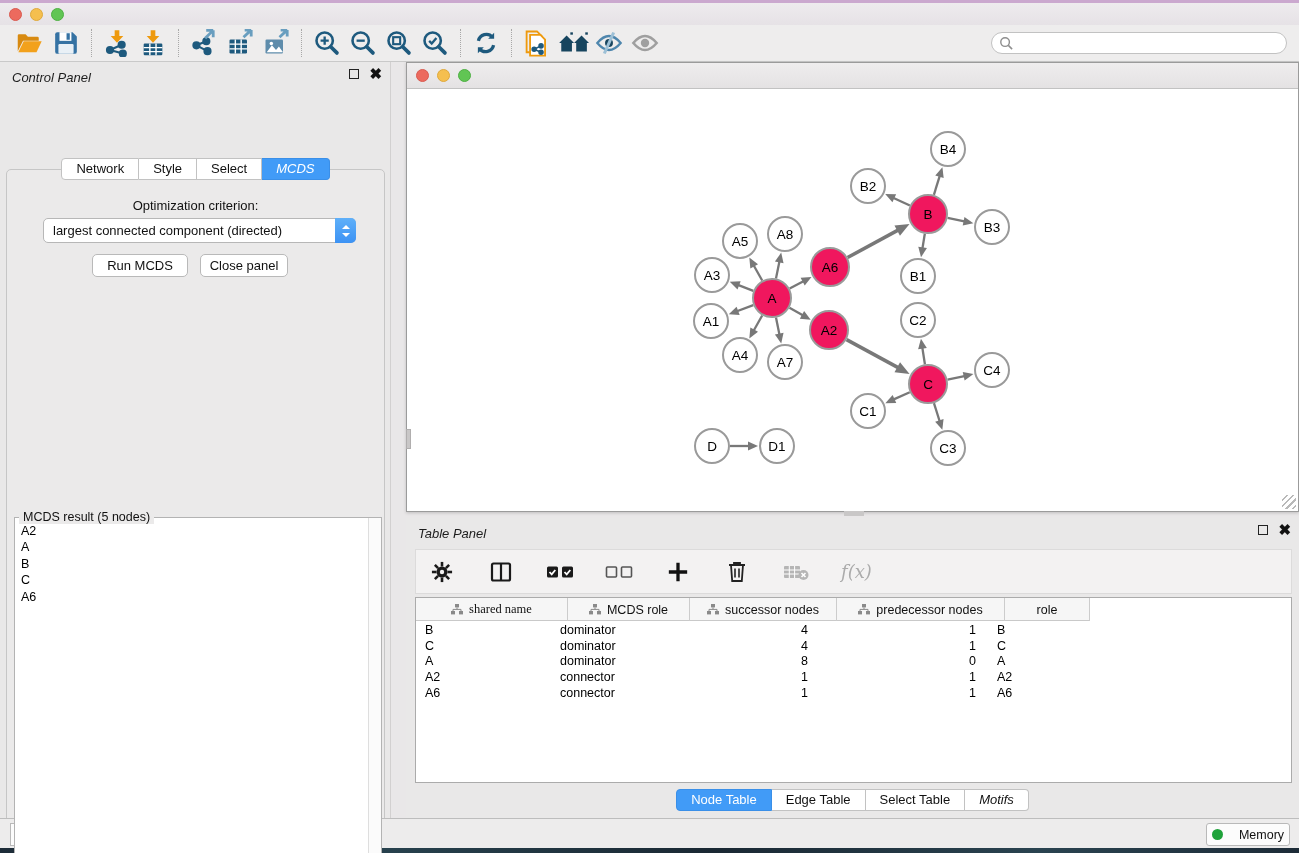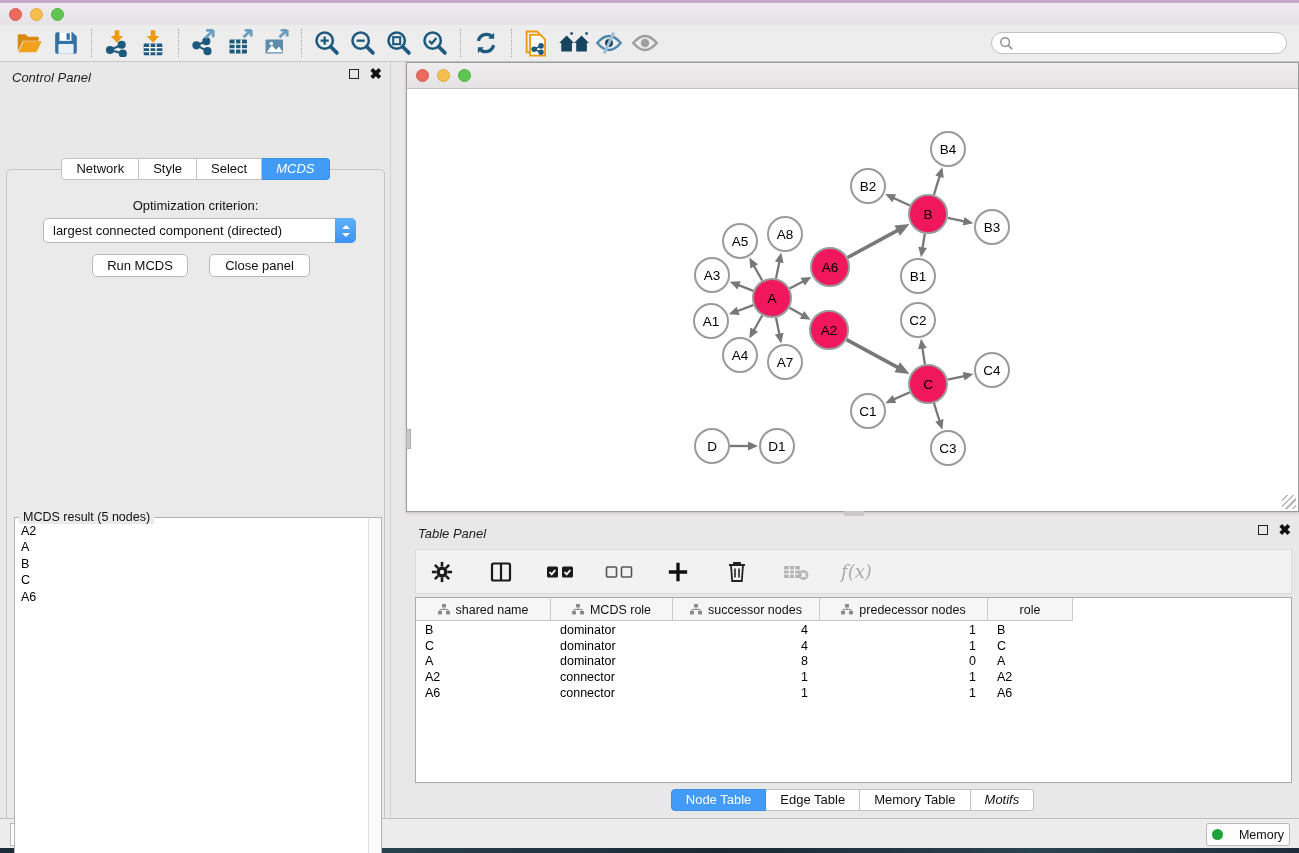--- a/index.html
+++ b/index.html
@@ -38,21 +38,21 @@
 
   #opt-label { position:absolute; left:0; top:136px; width:391px; text-align:center; font-size:13px; color:#111; z-index:2;}
   #criterion { position:absolute; left:43px; top:156px; width:313px; height:25px; background:#fff; border:1px solid #b7b7b7; border-radius:5px; display:flex; align-items:center; z-index:2; }
   #criterion .sel-text { font-size:13px; color:#111; padding-left:9px; flex:1; white-space:nowrap; overflow:hidden;}
   #criterion .stepper { width:21px; height:25px; margin:-1px -1px -1px 0; background:linear-gradient(#5fb0f9,#3c92f4); border-radius:0 5px 5px 0; display:flex; flex-direction:column; align-items:center; justify-content:center; }
   .chev { width:0; height:0; border-left:4px solid transparent; border-right:4px solid transparent; }
   .chev.up { border-bottom:4.5px solid #fff; margin-bottom:2px;}
   .chev.down { border-top:4.5px solid #fff; margin-top:2px;}
   .aqua-btn { position:absolute; height:23px; background:#fff; border:1px solid #b9b9b9; border-radius:5px; font-size:13px; color:#111; display:flex; align-items:center; justify-content:center; z-index:2; }
   #btn-run { left:92px; top:192px; width:96px; }
-  #btn-close { left:209px; top:192px; width:101px; }
+  #btn-close { left:200px; top:192px; width:88px; }
 
   #mcds-box { position:absolute; left:14px; top:455px; width:368px; height:340px; background:#fff; border:1px solid #b3b3b3; z-index:2; }
   #mcds-legend { position:absolute; left:4px; top:-8px; background:#ebeaea; padding:0 4px; font-size:12.5px; color:#111; }
   #mcds-list { position:absolute; left:0; top:5px; right:14px; bottom:0; overflow:hidden; }
   #mcds-list .mitem { font-size:12.5px; color:#000; line-height:16.4px; padding-left:6px; }
   #mcds-scroll { position:absolute; right:0; top:0; width:13px; height:100%; background:#fbfbfb; border-left:1px solid #dedede; }
 
   
   #net-window { position:absolute; left:406px; top:62px; width:893px; height:450px; background:#fff; border:1px solid #9b9b9b; box-shadow:0 1px 3px rgba(0,0,0,.18); }
   #net-titlebar { position:relative; height:26px; background:linear-gradient(#efedee,#e4e2e3); border-bottom:1px solid #c2c2c2; display:flex; align-items:center; }
@@ -461,21 +461,21 @@
             </g>
             <circle cx="20.5" cy="12" r="5" fill="#b5b5b5"></circle>
             <path d="M18.5 10l4 4M22.5 10l-4 4" stroke="#fff" stroke-width="1.6"></path>
           </svg>
       </span>
       <span id="fx-label">f(x)</span>
     </div>
 
     <div id="node-table">
       <div id="nt-header">
-          <div class="hcell" style="width: 135px;">
+          <div class="hcell" style="width: 152px; font-family: Liberation Serif, serif;">
             <span class="hicon">
               <svg width="12" height="11" viewBox="0 0 12 11">
                 <g fill="#8a8a8a">
                   <rect x="4" y="0" width="4" height="3.4"></rect>
                   <rect x="0" y="7" width="4" height="3.4"></rect>
                   <rect x="8" y="7" width="4" height="3.4"></rect>
                 </g>
                 <path d="M6 3.4v2M2 7V5.4h8V7" stroke="#8a8a8a" fill="none"></path>
               </svg>
             </span>
@@ -559,21 +559,21 @@
             <div class="tcell right" style="width: 147px;">1</div>
             <div class="tcell right" style="width: 168px;">1</div>
             <div class="tcell left" style="width: 85px;">A6</div>
           </div>
         </div>
     </div>
 
     <div id="bottom-tabs">
         <div class="tab selected">Node Table</div>
         <div class="tab">Edge Table</div>
-        <div class="tab">Memory Table</div>
+        <div class="tab">Select Table</div>
         <div class="tab">Motifs</div>
       </div>
   </div>
 
   <div id="statusbar">
     <div id="list-btn">
       <svg width="16" height="14" viewBox="0 0 16 14">
           <g fill="#222">
             <rect x="1" y="1" width="2.4" height="2.4"></rect>
             <rect x="5" y="1" width="10" height="2.4"></rect>

